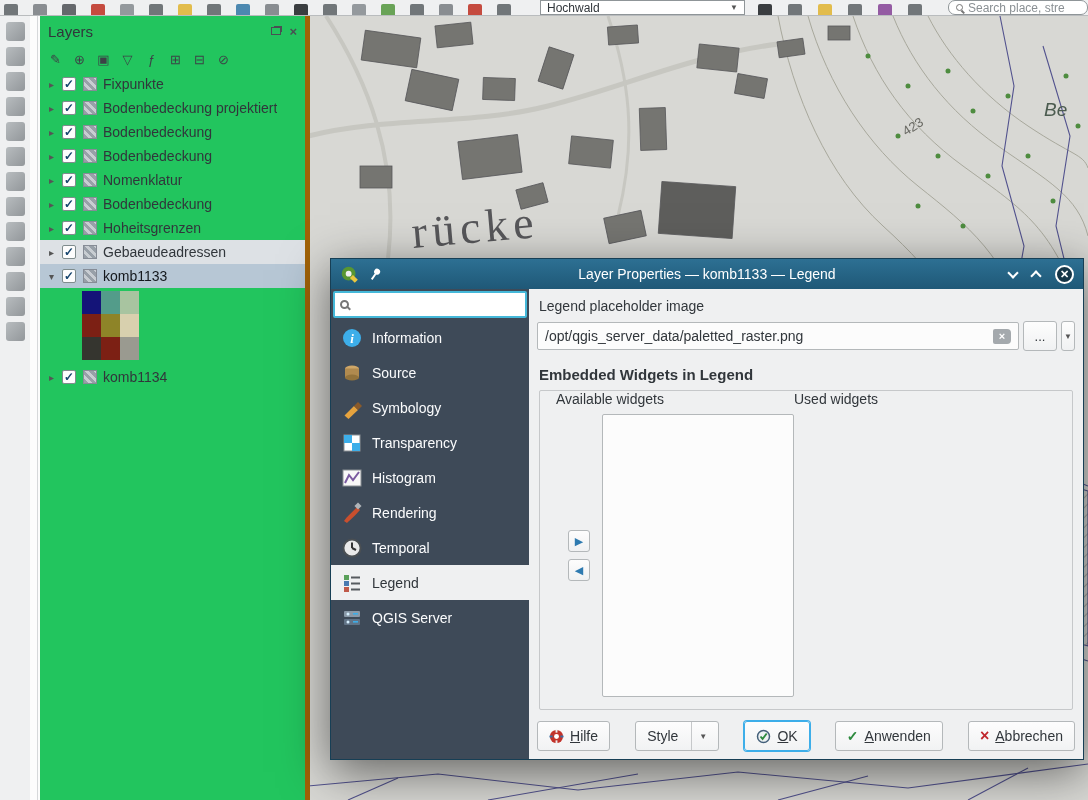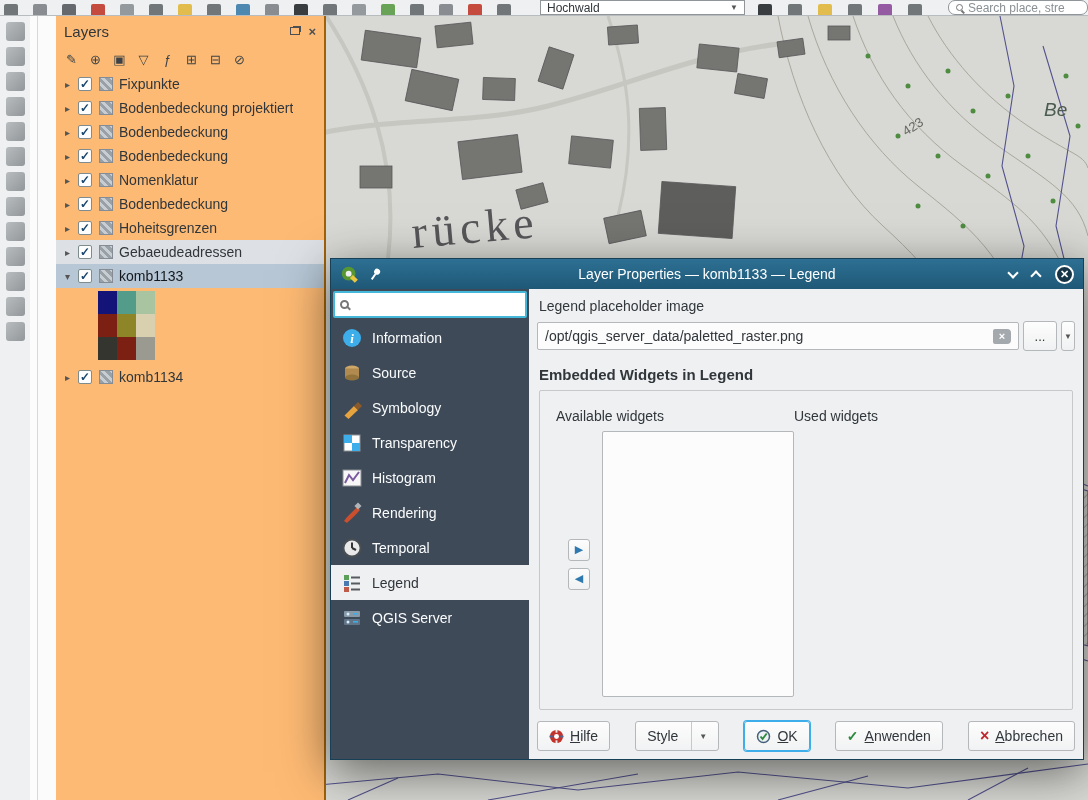--- a/index.html
+++ b/index.html
@@ -18,21 +18,21 @@
   #locator{position:absolute;left:948px;top:0;width:140px;height:15px;background:#fff;border:1px solid #8f9598;border-radius:7px;display:flex;align-items:center;gap:5px;padding:0 7px;color:#8a9094;font-size:12px;white-space:nowrap;overflow:hidden}
   .mag{flex:none;width:7px;height:7px;border:1.5px solid #777;border-radius:50%;position:relative}
   .mag::after{content:"";position:absolute;width:4px;height:1.5px;background:#777;transform:rotate(45deg);right:-3px;bottom:-2px}
 
   
   #left-toolbar{position:absolute;left:0;top:16px;width:30px;height:784px;background:#eff0f1;z-index:4}
   .lstub{display:block;width:19px;height:19px;margin:6px auto 0;background:linear-gradient(135deg,#aeb3b6,#82878b);border-radius:3px;opacity:.85}
   #left-gap{position:absolute;left:30px;top:16px;width:8px;height:784px;background:#fcfcfc;border-right:1px solid #d6d8da;z-index:4}
 
   
-  #layers-panel{position:absolute;left:56px;top:16px;width:270px;height:784px;background:#fdba74;border-right:2px solid #a16207;z-index:4}
+  #layers-panel{position:absolute;left:40px;top:16px;width:270px;height:784px;background:#22c55e;border-right:5px solid #a16207;z-index:4}
   .panel-header{height:30px;display:flex;align-items:center;padding:0 8px}
   .panel-title{font-size:15px}
   .panel-winbtns{margin-left:auto;display:flex;gap:8px;align-items:center}
   .wb-float{width:10px;height:8px;border:1px solid #4a4f53;box-shadow:2px -2px 0 -1px #4a4f53}
   .wb-close{font-size:13px;font-weight:bold;color:#4a4f53;line-height:1}
   .panel-toolbar{height:26px;display:flex;align-items:center;gap:7px;padding:0 7px}
   .ptool{width:17px;height:17px;display:flex;align-items:center;justify-content:center;color:#3c4246;font-size:13px;line-height:1}
   .layer-row{height:24px;display:flex;align-items:center;font-size:14px;white-space:nowrap}
   .layer-row.selected{background:#b7c7d5}
   .layer-row.selected .llabel{color:#14181c}
@@ -65,21 +65,21 @@
   .content-col{flex:1;display:flex;flex-direction:column;min-width:0;padding:6px 8px 8px 8px}
   .ph-label{font-size:14px;margin:3px 0 7px 2px}
   .path-row{display:flex;gap:4px;align-items:center;flex:none}
   .path-input{flex:1;height:28px;background:#fcfcfc;border:1px solid #b4b8ba;border-radius:2px;display:flex;align-items:center;gap:6px;padding:0 7px;font-size:14px;min-width:0}
   .path-text{overflow:hidden;white-space:nowrap;text-overflow:ellipsis}
   .clear-icon{margin-left:auto;flex:none;width:18px;height:15px;background:#a4a9ad;color:#fff;border-radius:2px 4px 4px 2px;display:flex;align-items:center;justify-content:center;font-size:11px;font-weight:bold;line-height:1}
   .mini-btn{height:30px;background:linear-gradient(#fdfdfd,#f0f1f2);border:1px solid #b4b8ba;border-radius:3px;display:flex;align-items:center;justify-content:center;font-size:13px;color:#31363b}
   .browse-btn{width:34px}
   .browse-dd{width:14px;font-size:8px;color:#555}
   .ew-heading{font-size:15px;font-weight:bold;margin:15px 0 7px 2px;flex:none}
-  .groupbox{flex:1;min-height:0;border:1px solid #c6c8ca;border-radius:2px;margin:0 2px;padding:17px 16px 12px;display:flex;flex-direction:column}
+  .groupbox{flex:1;min-height:0;border:1px solid #c6c8ca;border-radius:2px;margin:0 2px;padding:0 16px 12px;display:flex;flex-direction:column}
   .gb-labels{display:flex;font-size:14px;margin-bottom:7px;flex:none}
   .gb-labels .lbl-a{width:192px}
   .gb-labels .lbl-sp{width:46px}
   .lists-row{flex:1;display:flex;min-height:0}
   .listbox{width:192px;background:#fcfcfc;border:1px solid #b4b8ba;border-radius:2px;overflow:hidden}
   .arrow-col{width:46px;display:flex;flex-direction:column;align-items:center;justify-content:center;gap:7px}
   .arrow-btn{width:22px;height:22px;background:linear-gradient(#fdfdfd,#f0f1f2);border:1px solid #b4b8ba;border-radius:3px;color:#2e7ab0;font-size:11px;display:flex;align-items:center;justify-content:center;line-height:1}
   .list-item{padding:4px 7px;font-size:14px}
   .btn-row{display:flex;justify-content:space-between;margin-top:11px;flex:none}
   .btn{height:30px;background:linear-gradient(#fdfdfd,#f1f2f3);border:1px solid #b4b8ba;border-radius:3px;display:flex;align-items:center;gap:6px;padding:0 11px;font-size:14px;white-space:nowrap}

